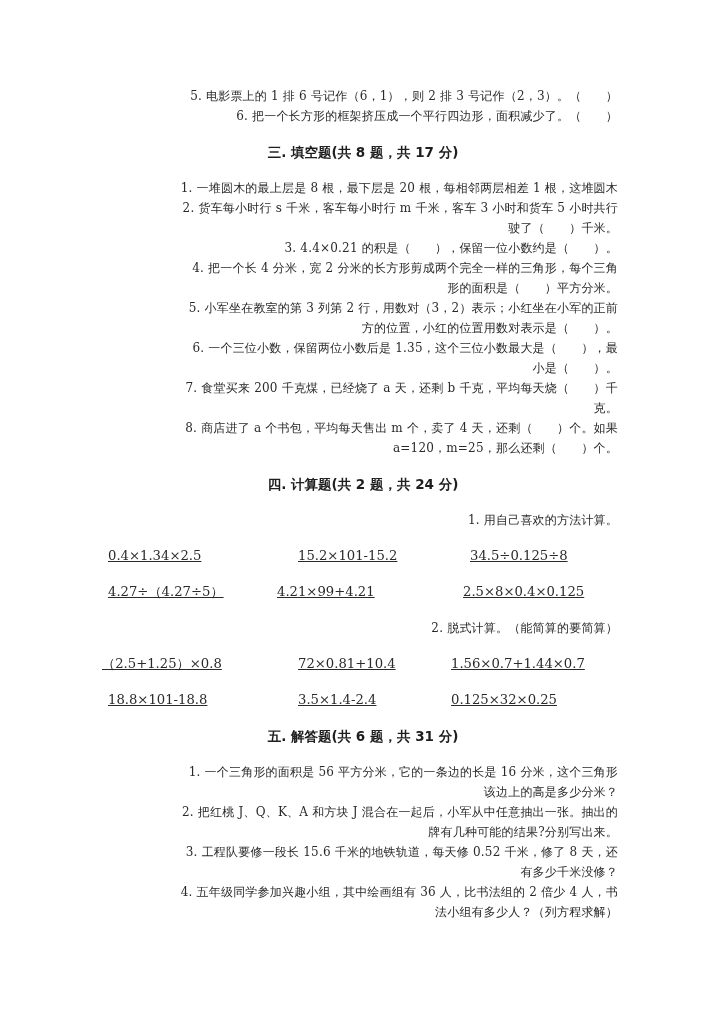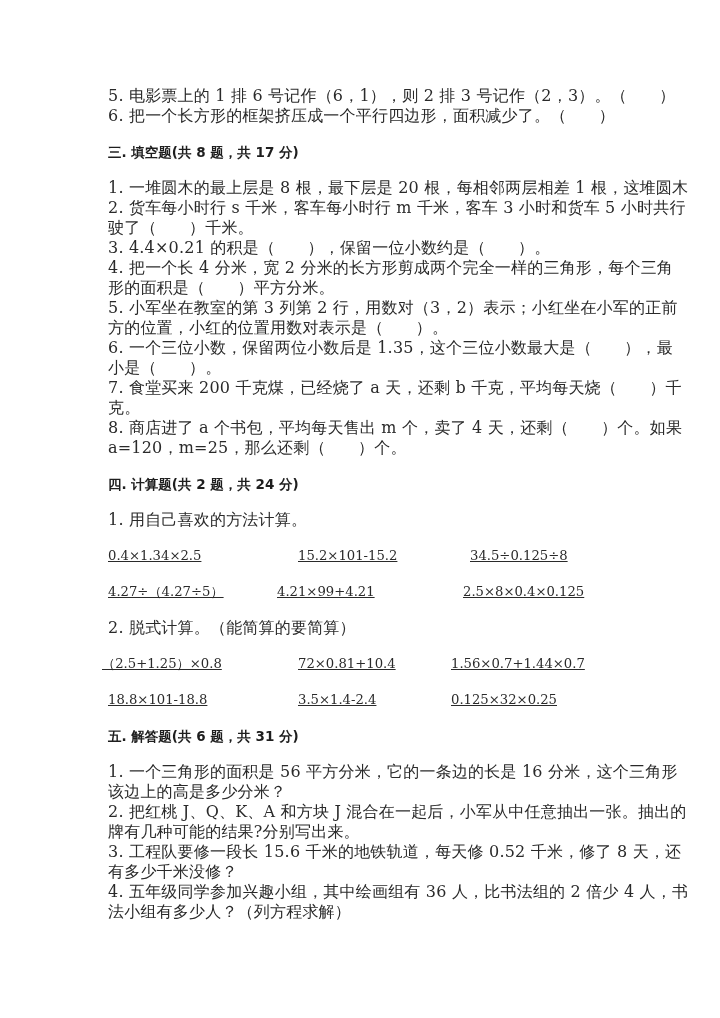--- a/index.html
+++ b/index.html
@@ -3,27 +3,27 @@
 <meta charset="utf-8">
 <style>
   html, body { margin: 0; padding: 0; background: #ffffff; }
   body {
     width: 720px; height: 1018px; position: relative; overflow: hidden;
     font-family: "DejaVu Serif", "Liberation Serif", serif;
     color: #2a2a2a;
   }
   .page { position: absolute; left: 108px; top: 86px; width: 510px; }
   .line {
-    font-size: 16px; line-height: 20px; height: 20px;
-    white-space: nowrap; letter-spacing: 0.2px;
+    font-size: 12px; line-height: 20px; height: 20px;
+    white-space: nowrap; letter-spacing: 0.2px; text-align: right;
   }
   .section-title {
     font-family: "DejaVu Sans", "Liberation Sans", sans-serif;
     font-weight: bold; font-size: 13.5px; line-height: 20px; height: 20px;
-    color: #1e1e1e; white-space: nowrap;
+    color: #1e1e1e; white-space: nowrap; text-align: center;
   }
   .gap-m { height: 16px; }
   .calc-row { position: relative; height: 20px; font-size: 13.2px; line-height: 20px; white-space: nowrap; }
   .calc-row span { position: absolute; top: 0; text-decoration: underline; }
 </style>
 </head>
 <body>
 
 <div class="page">
 

